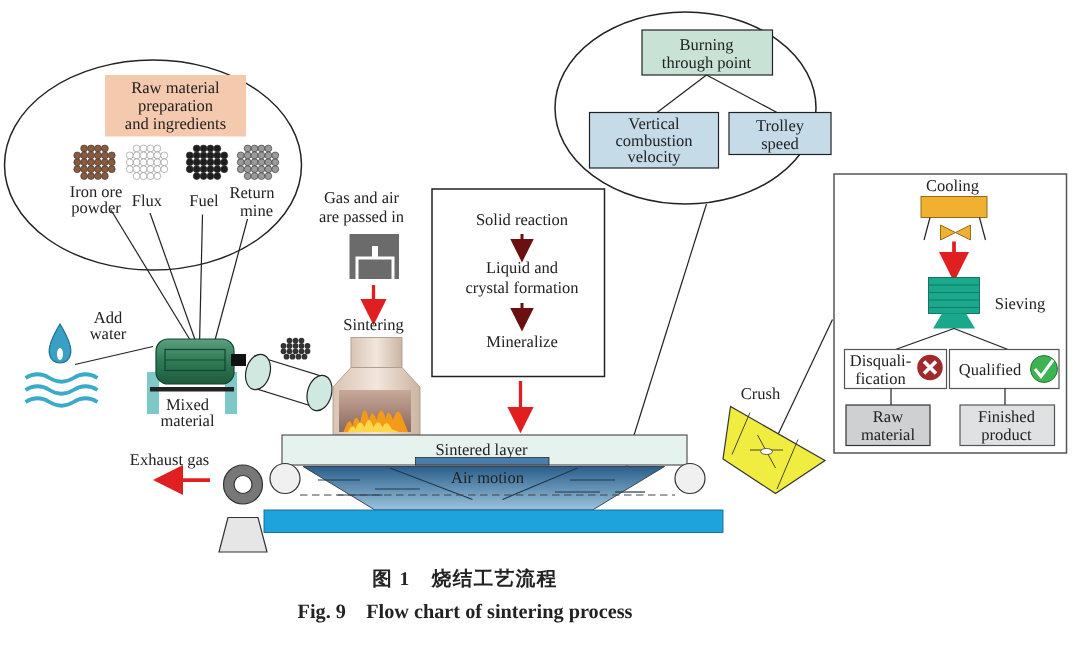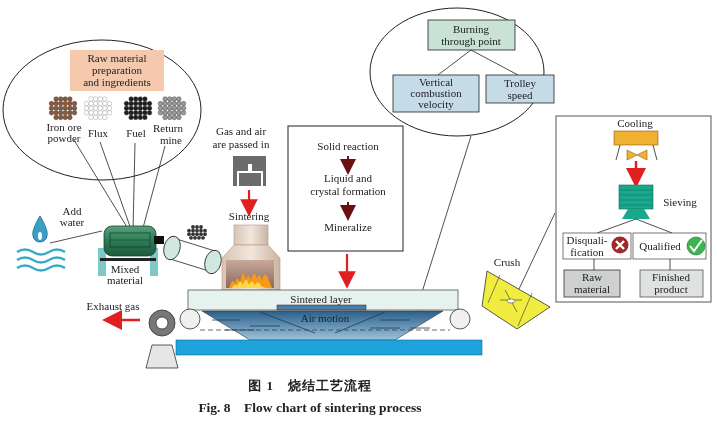--- a/index.html
+++ b/index.html
@@ -354,13 +354,13 @@
     <rect x="564" y="270" width="56" height="27" fill="#cfd0d1" stroke="#333" stroke-width="0.8"></rect>
     <text class="t" x="592" y="281" font-size="11" text-anchor="middle">Raw</text>
     <text class="t" x="592" y="293" font-size="11" text-anchor="middle">material</text>
     <rect x="640" y="270" width="63" height="27" fill="#dfe1e2" stroke="#555" stroke-width="0.8"></rect>
     <text class="t" x="671" y="281" font-size="11" text-anchor="middle">Finished</text>
     <text class="t" x="671" y="293" font-size="11" text-anchor="middle">product</text>
   </g>
 </svg>
 
 <div class="cap cap1">图 1　烧结工艺流程</div>
-<div class="cap cap2">Fig. 8　Flow chart of sintering process</div>
+<div class="cap cap2">Fig. 9　Flow chart of sintering process</div>
 
 </body></html>

